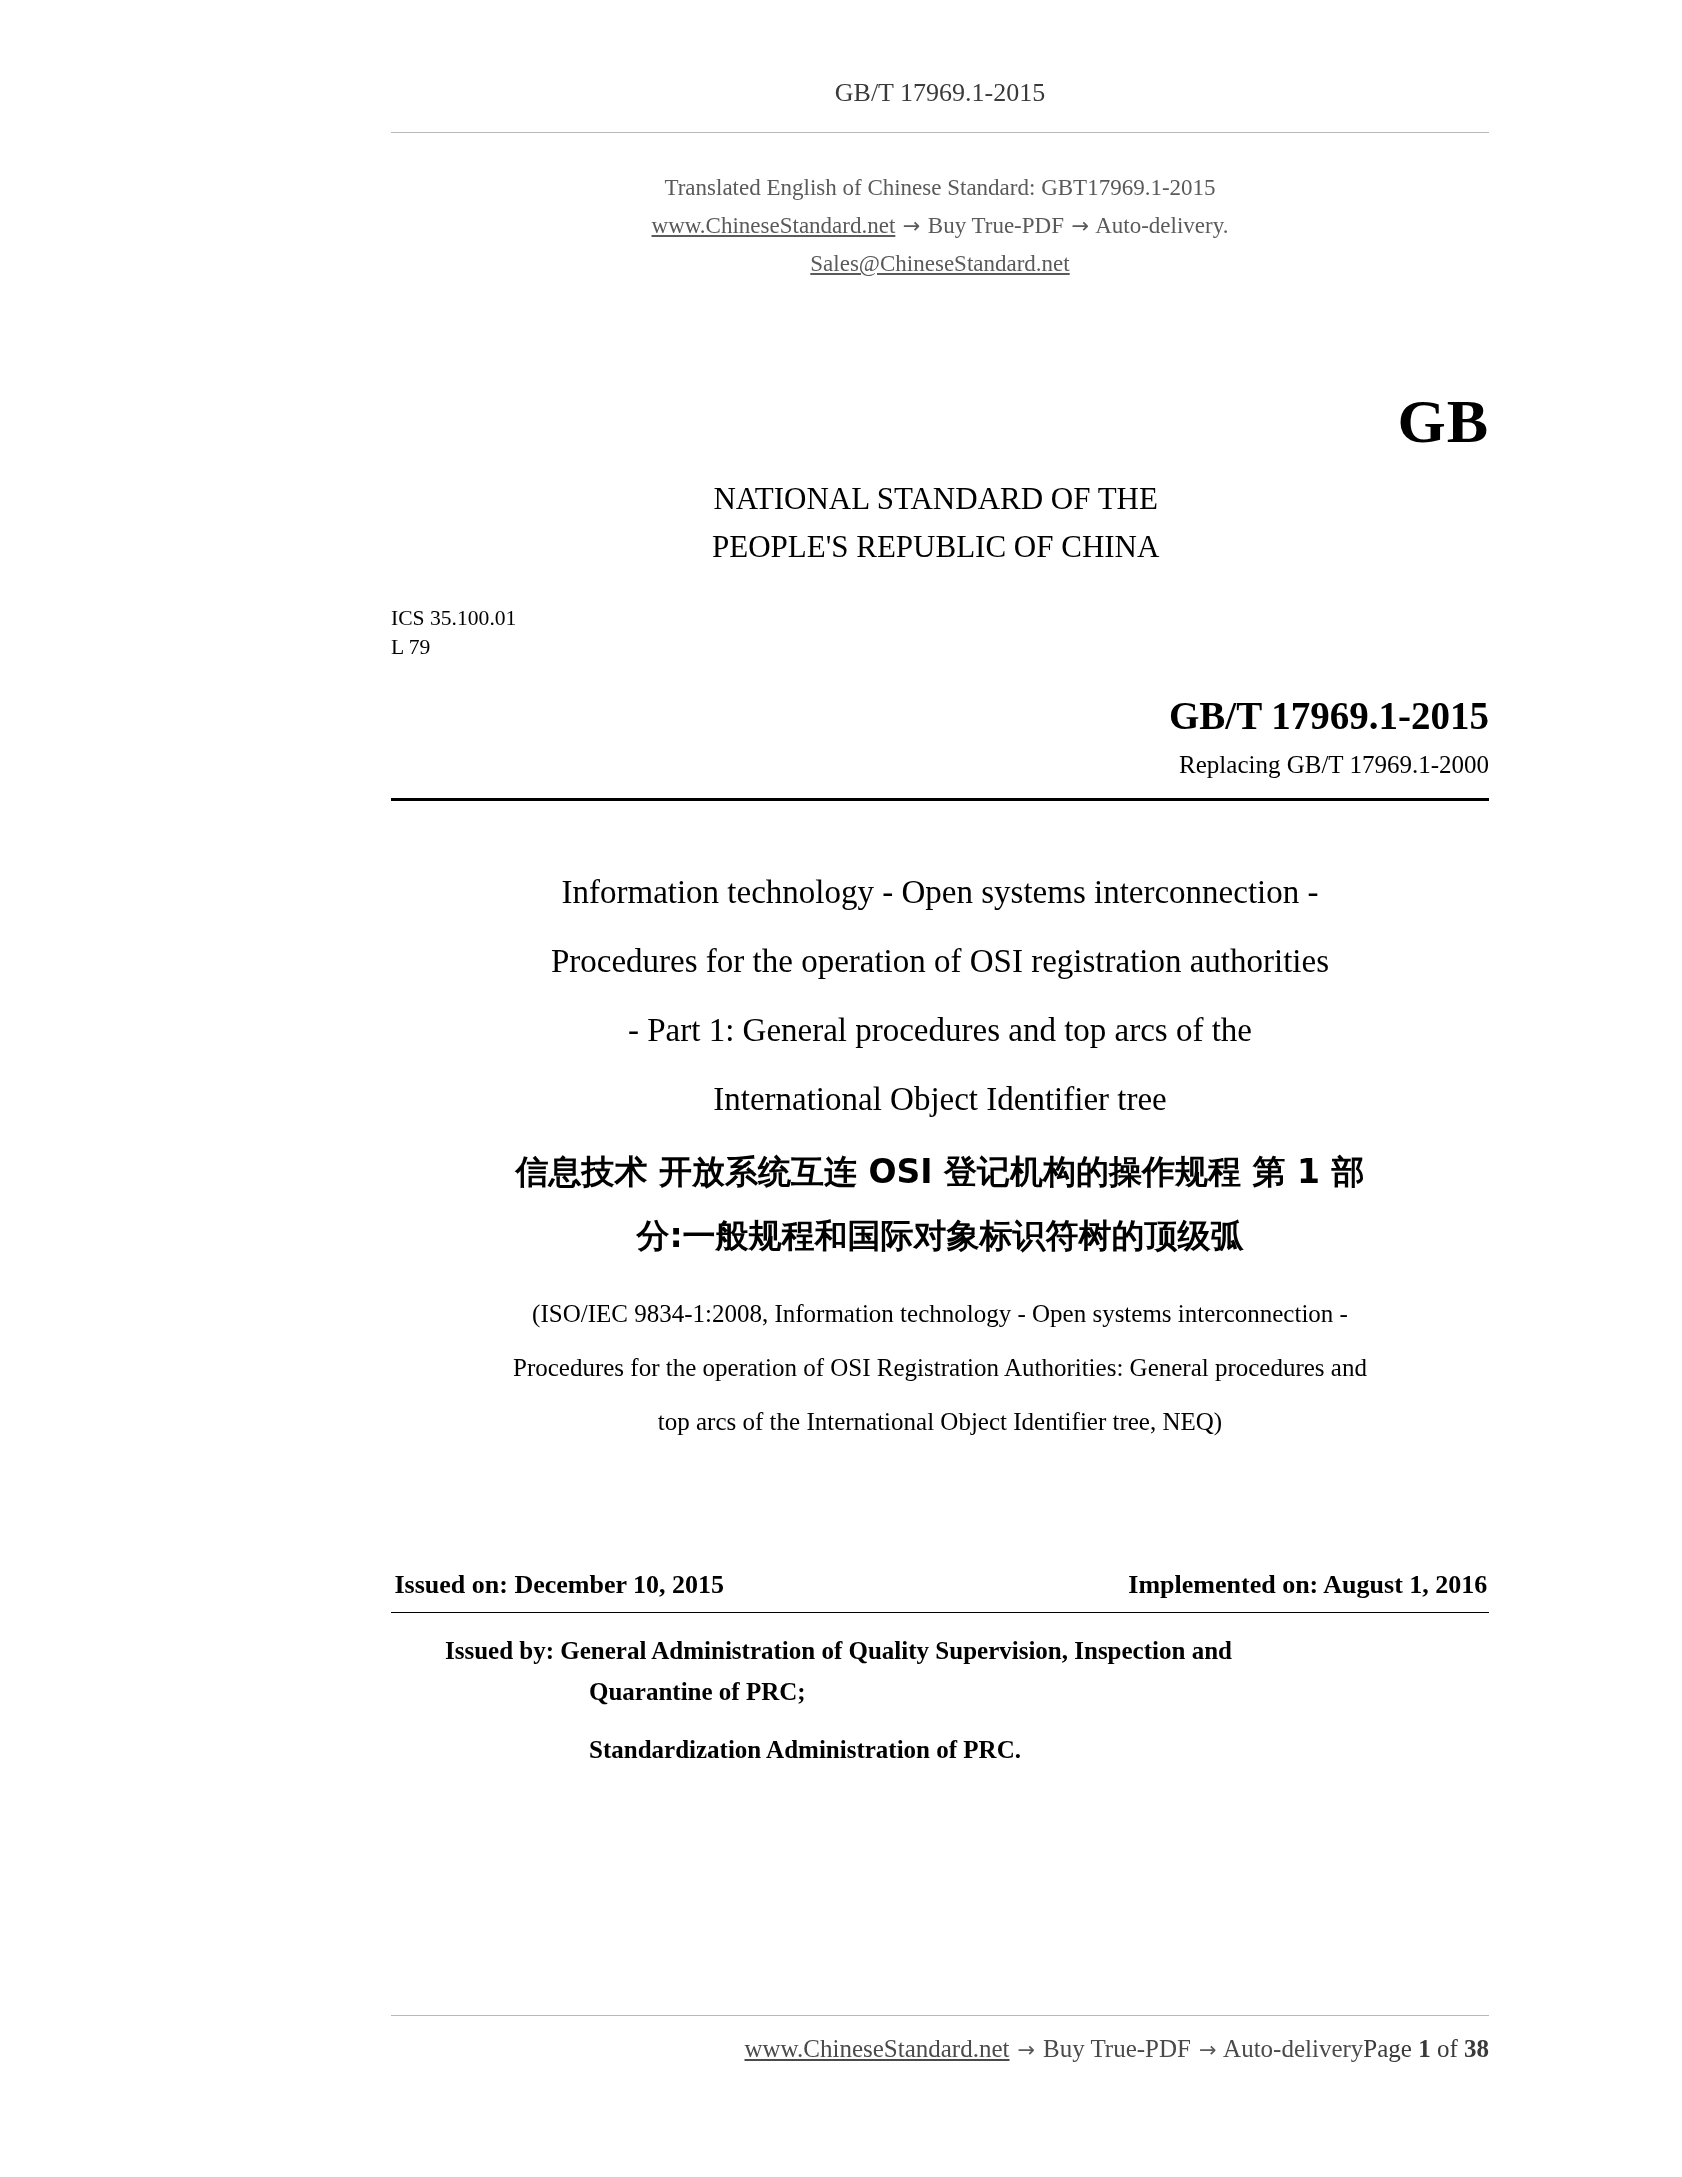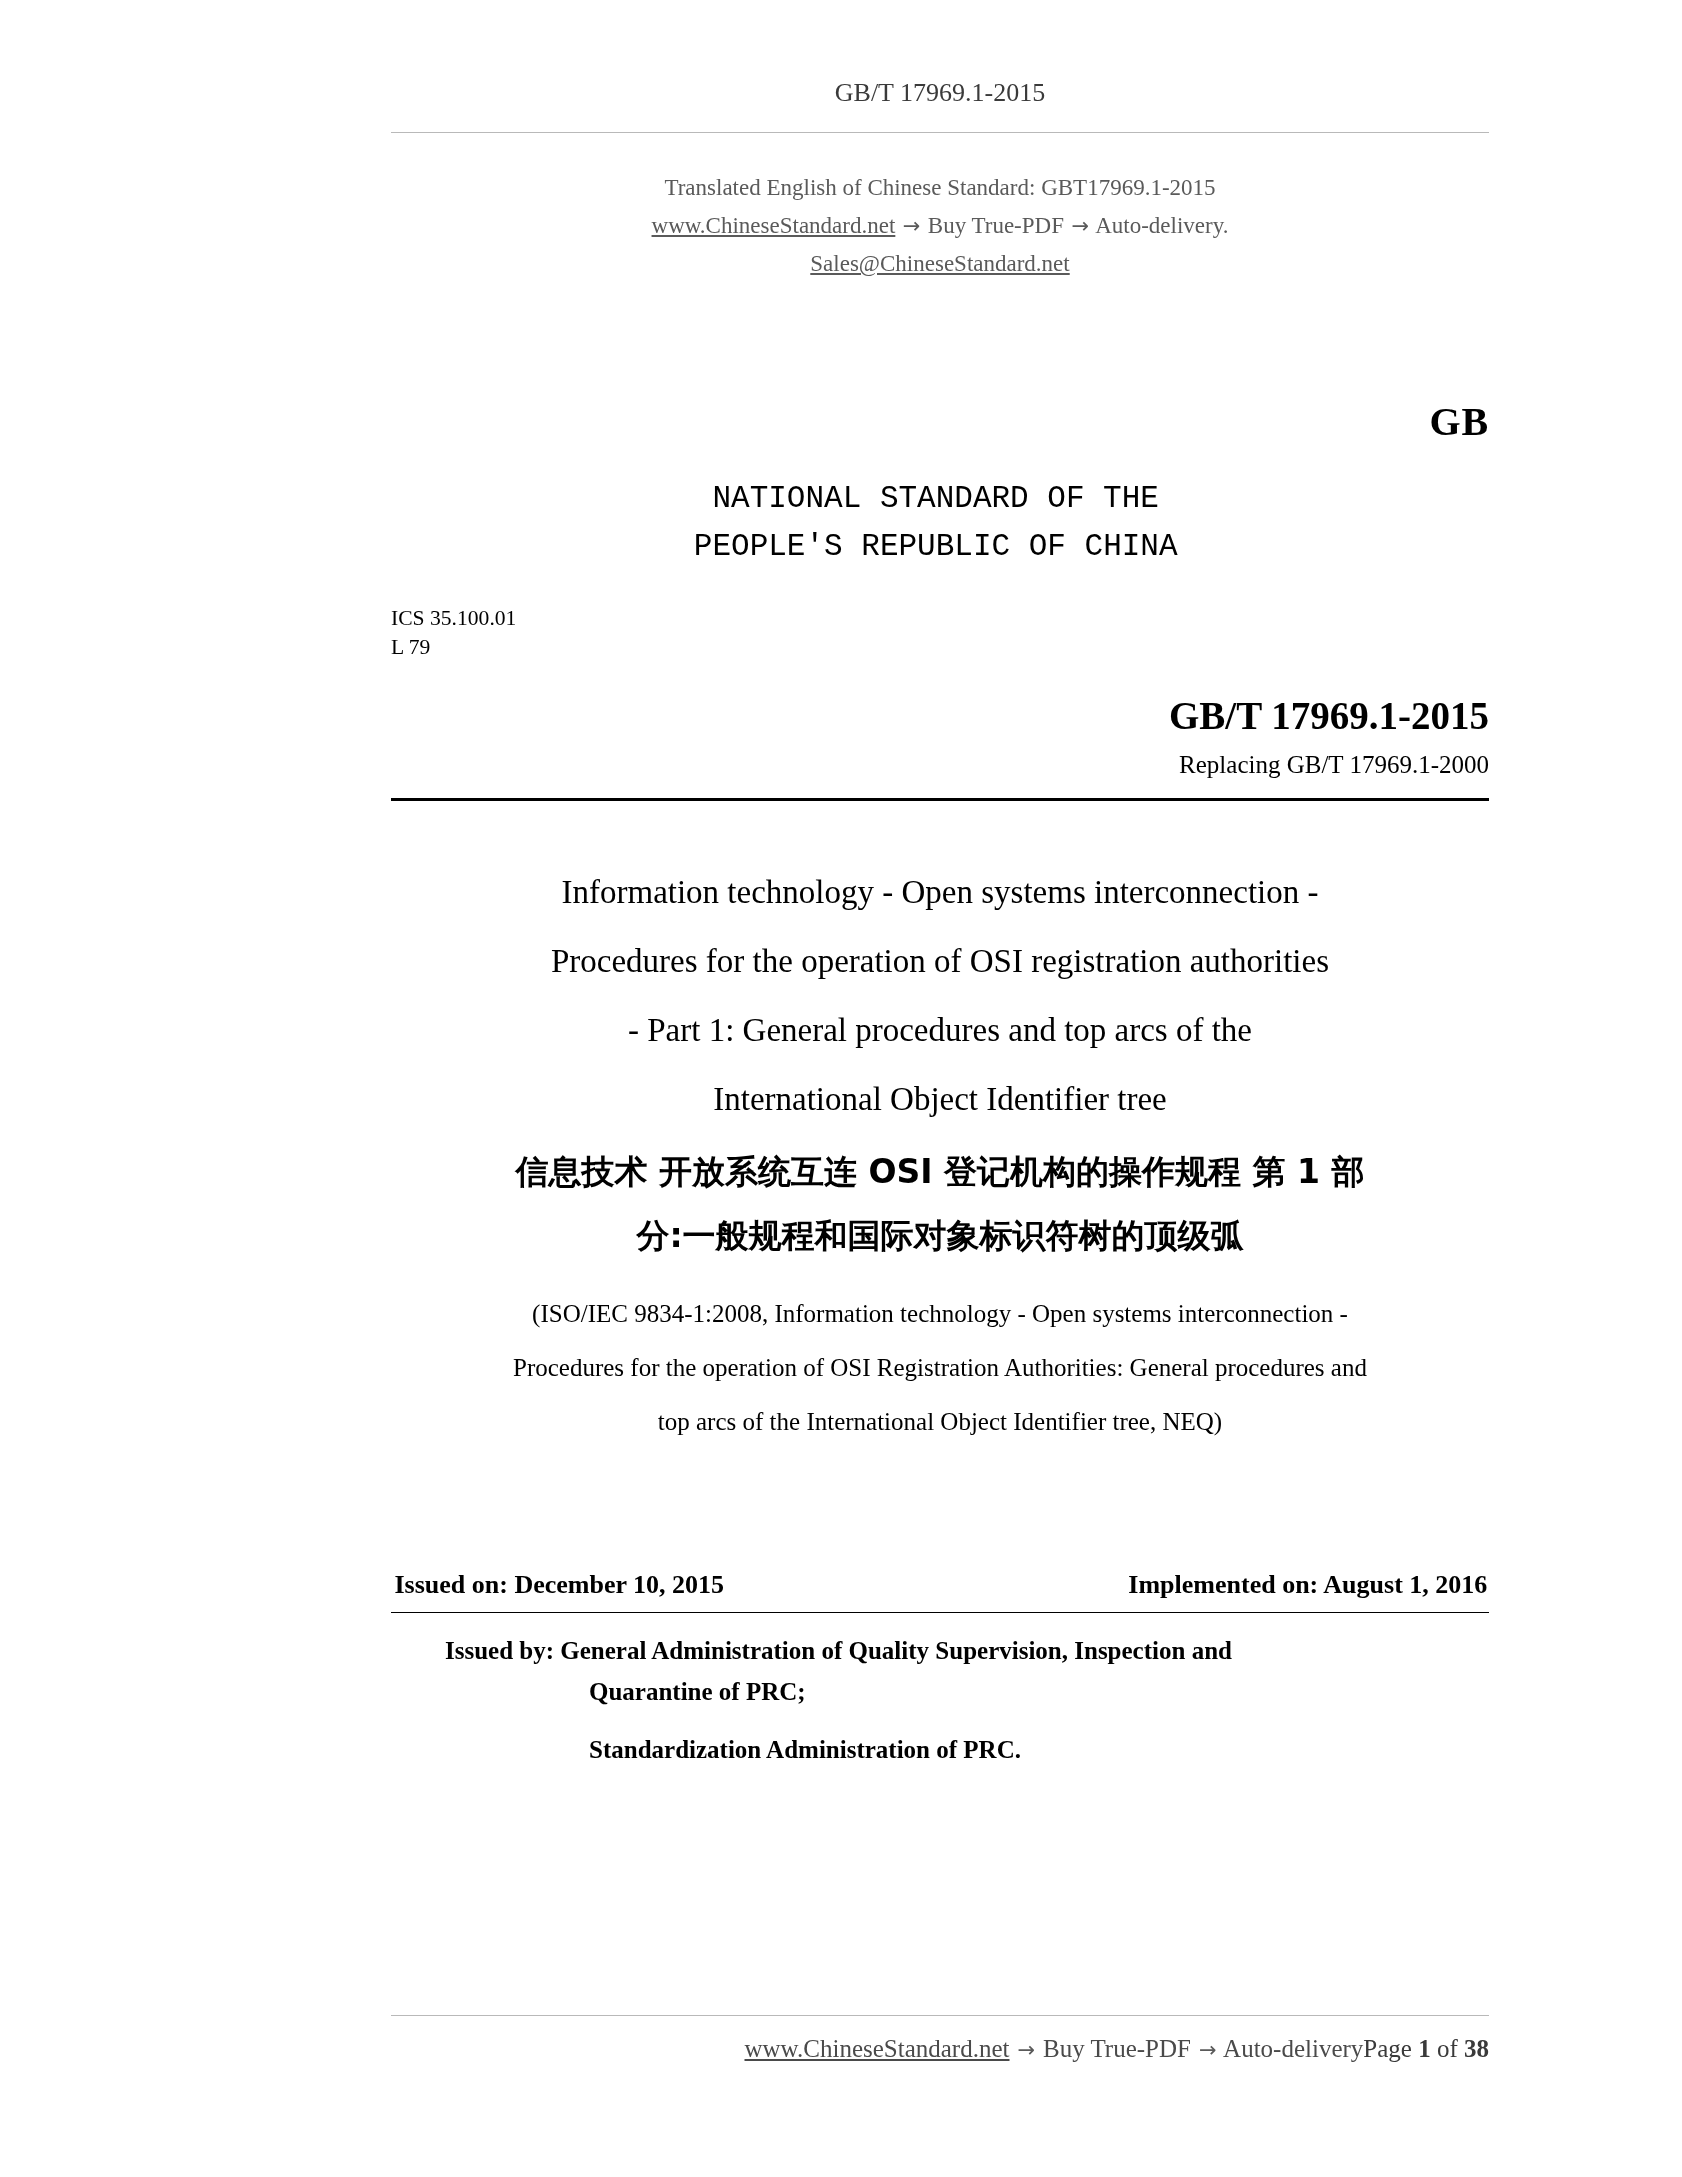--- a/index.html
+++ b/index.html
@@ -59,32 +59,31 @@
     font-size: 21px;
     color: #5a5a5a;
     padding: 0 1.7px;
   }
 
   
   .gb-mark {
     margin-top: 104px;
     text-align: right;
     font-weight: bold;
-    font-size: 40px;
+    font-size: 62px;
     letter-spacing: 0.9px;
     line-height: 69px;
   }
 
   
   .nat-line {
     text-align: center;
     font-size: 31px;
     line-height: 48px;
     margin-left: -8.6px;
-    font-family: Liberation Mono, monospace;
   }
   .nat-line.first { margin-top: 19px; }
 
   
   .ics {
     margin-top: 33px;
     font-size: 21.6px;
     line-height: 29px;
     text-align: left;
   }

